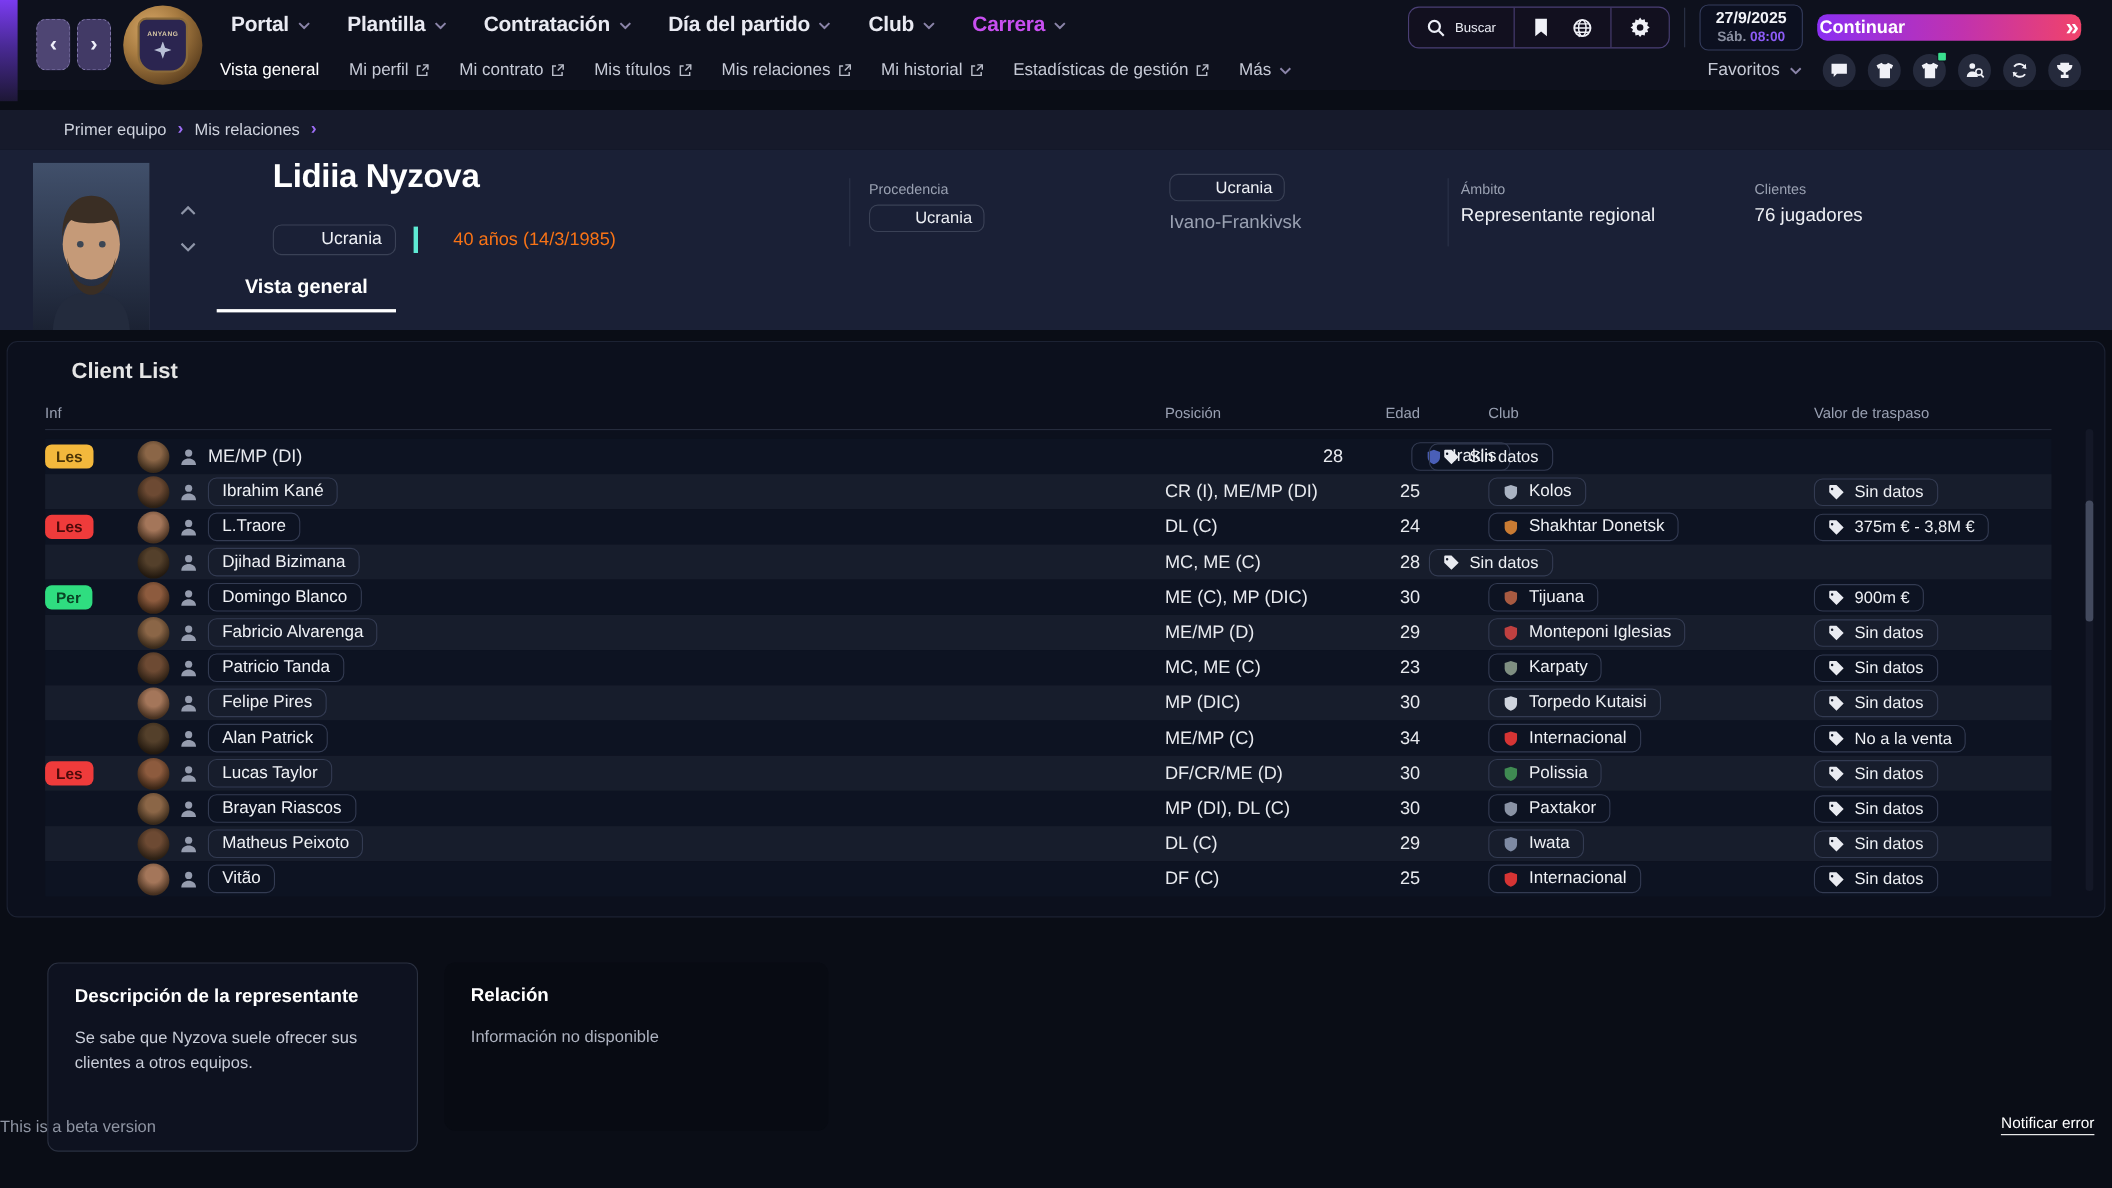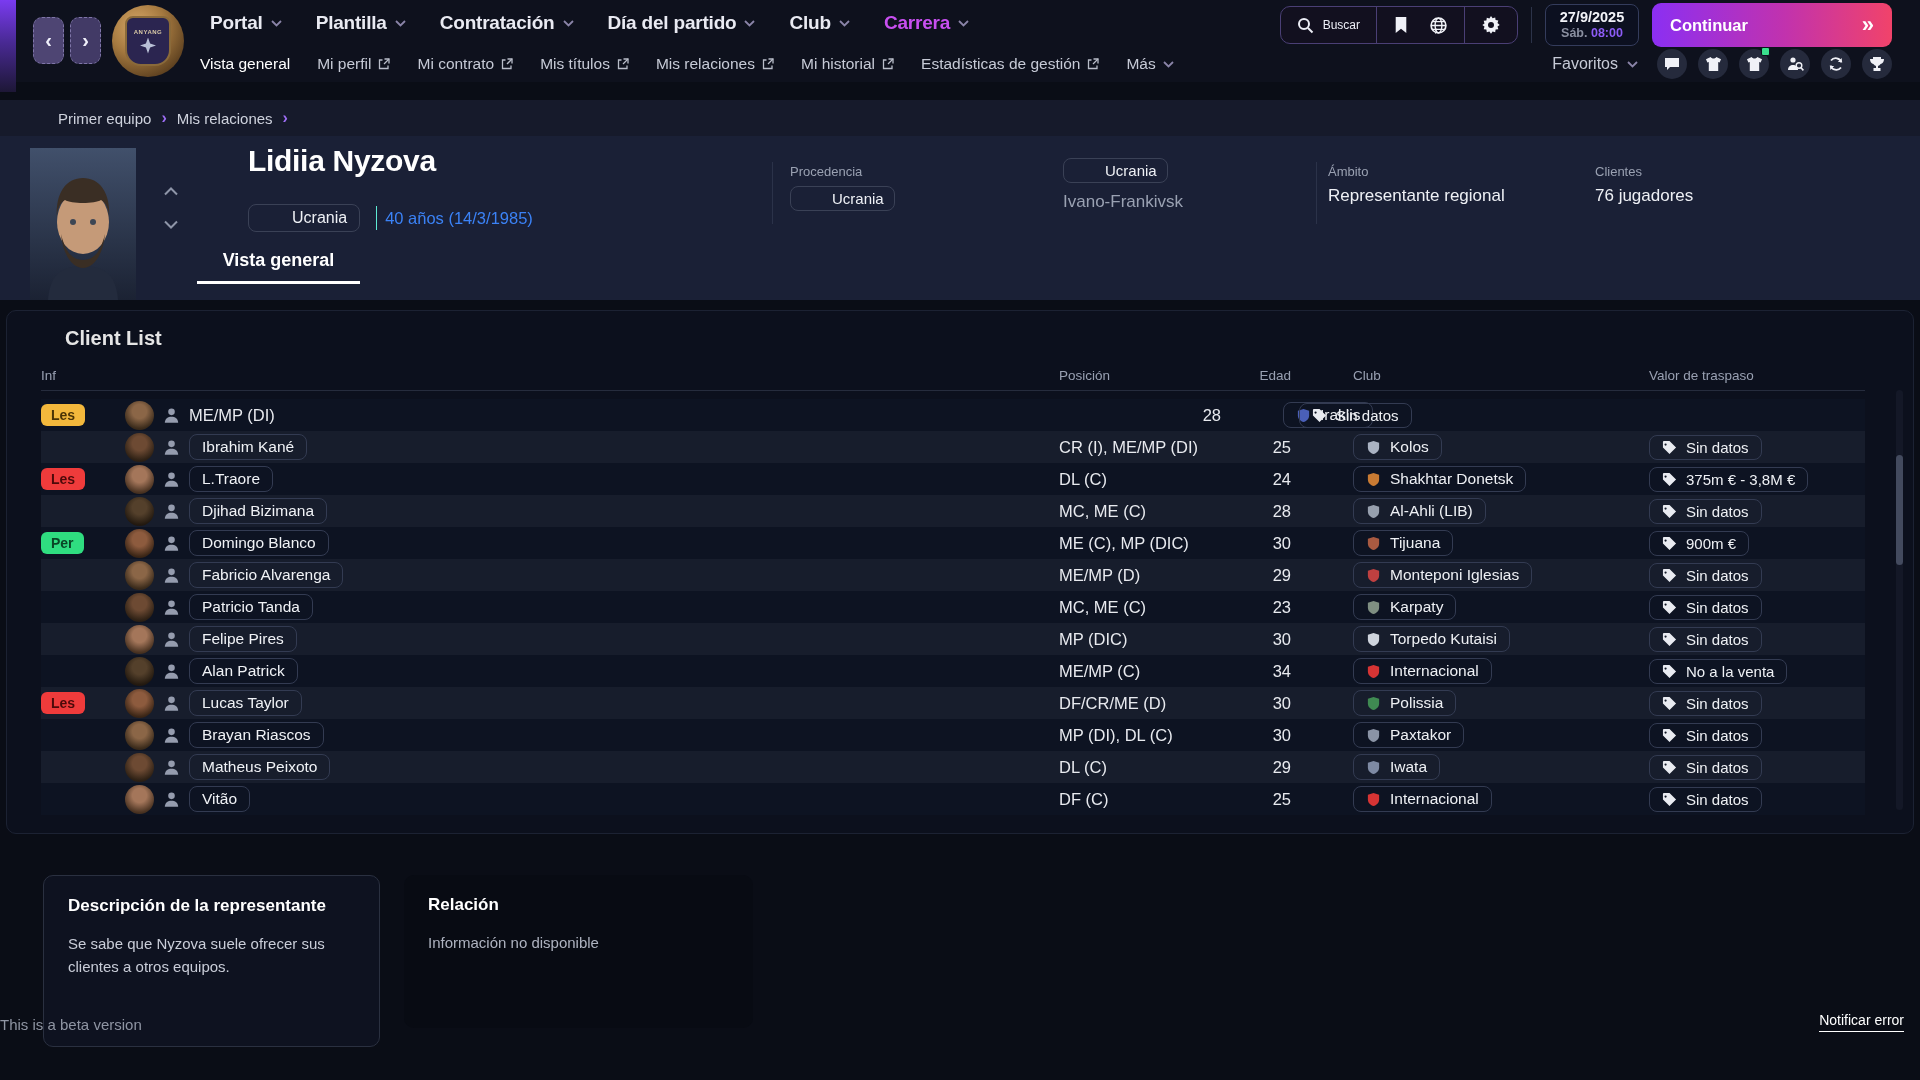--- a/index.html
+++ b/index.html
@@ -36,23 +36,23 @@
   .seg { display:flex; align-items:center; gap:9px; padding:0 16px; border-left:1px solid #4a3f75; cursor:pointer; }
   .seg:first-child { border-left:none; }
   .seg .slabel { font-size:12px; color:#eceef6; }
   .icn { display:block; }
   .vsep { width:1px; height:36px; background:#2c3349; }
   .datebox { width:94px; height:42px; border:1px solid #343c5c; border-radius:8px; background:#0c1020;
     display:flex; flex-direction:column; align-items:center; justify-content:center; line-height:1.15; }
   .datebox .d1 { font-size:14.5px; font-weight:bold; color:#f2f3f8; }
   .datebox .d2 { font-size:12.5px; font-weight:bold; color:#8a8fa0; }
   .datebox .time { color:#8d5cf6; }
-  .continue { position:relative; width:240px; height:44px; border:none; border-radius:9px; cursor:pointer;
+  .continue { position:relative; width:240px; height:24px; border:none; border-radius:9px; cursor:pointer;
     background:linear-gradient(90deg,#8b2ff2 0%,#c132ae 55%,#f1436a 100%);
-    display:flex; align-items:center; padding:0 18px; }
+    display:flex; align-items:center; padding:0 2px; }
   .continue .clabel { font-size:16.5px; font-weight:bold; color:#fff; }
   .continue .dbl { margin-left:auto; font-size:22px; font-weight:bold; color:#fff; line-height:1; }
 
   .subnav { position:absolute; left:200px; top:46px; height:36px; display:flex; align-items:center; gap:27px; list-style:none; }
   .subnav li { display:flex; align-items:center; gap:7px; cursor:pointer; }
   .subnav .lbl { font-size:15.5px; color:#c6cad6; }
   .subnav li.active .lbl { color:#ffffff; }
   .ext path { stroke:#b9bdc9; stroke-width:1.3; fill:none; }
   .right2 { position:absolute; right:28px; top:46px; height:36px; display:flex; align-items:center; gap:11px; }
   .fav { display:flex; align-items:center; gap:9px; margin-right:8px; cursor:pointer; }
@@ -74,21 +74,21 @@
   .agent .stack { position:absolute; left:164px; top:48px; display:flex; flex-direction:column; gap:18px; }
   .stack .sbtn { background:none; border:none; cursor:pointer; padding:0; }
   .stack .sbtn path { stroke:#8e95a8; stroke-width:2; fill:none; }
   .agent-name { position:absolute; left:248px; top:8px; font-size:30px; font-weight:bold; color:#ffffff; letter-spacing:-.3px; }
   .agent-meta { position:absolute; left:248px; top:68px; display:flex; align-items:center; gap:16px; }
   .flagchip { display:flex; align-items:center; gap:9px; border:1px solid #3a4156; border-radius:8px; padding:4px 12px; cursor:pointer; }
   .flag { width:22px; height:14px; border-radius:2px; overflow:hidden; display:block; }
   .flag .t { height:50%; background:#4a7fd4; }
   .flag .b { height:50%; background:#f0cf45; }
   .flagchip .lbl { font-size:16px; color:#eef0f5; }
-  .agemeta { font-size:16.5px; color:#3b82f6; border-left:1px solid #5eead4; padding-left:8px; height:24px; display:flex; align-items:center; }
+  .agemeta { font-size:16.5px; color:#f97316; border-left:4px solid #5eead4; padding-left:32px; height:24px; display:flex; align-items:center; }
   .hcol-label { position:absolute; font-size:13px; color:#9aa1b2; }
   .hcol-value { position:absolute; font-size:17px; color:#eef0f5; }
   .hdiv { position:absolute; width:1px; height:62px; top:26px; background:#2b3249; }
   .tab { position:absolute; left:197px; top:104px; width:163px; height:44px; display:flex; align-items:center; justify-content:center;
     border-bottom:3px solid #ffffff; cursor:pointer; }
   .tab .lbl { font-size:18px; font-weight:bold; color:#ffffff; }
 
   
   .panel { position:absolute; left:6px; top:310px; width:1908px; height:524px; background:#0c101d;
     border:1px solid #1c2233; border-radius:10px; }
@@ -512,28 +512,20 @@
       <svg width="17" height="17" viewBox="0 0 14 14">
               <circle cx="7" cy="4" r="2.7" fill="#959cae"></circle>
               <path d="M1.5 13c0-3.4 2.6-5 5.5-5s5.5 1.6 5.5 5z" fill="#959cae"></path>
             </svg>
     </div>
     <div class="cell c-name"><span class="chip namechip">
               <span class="nm">Djihad Bizimana</span>
             </span></div>
     <div class="cell c-pos">MC, ME (C)</div>
     <div class="cell c-age">28</div>
-    <div class="cell c-club">
-      <span class="chip clubchip">
-        <svg class="shield" width="15" height="15" viewBox="0 0 16 16" style="color: rgb(151, 160, 174);">
-                <path d="M8 1l6 2v5c0 4-3 6-6 7-3-1-6-3-6-7V3z" fill="currentColor"></path>
-              </svg>
-        <span class="cl">Al-Ahli (LIB)</span>
-      </span>
-    </div>
     <div class="cell c-val">
       <span class="chip valchip">
         <svg width="15" height="15" viewBox="0 0 16 16">
                 <path fill-rule="evenodd" d="M1 8V2a1 1 0 0 1 1-1h6l7 7-7 7zM5 4.8a1.2 1.2 0 1 1-2.4 0 1.2 1.2 0 0 1 2.4 0z" fill="#e9ebf1"></path>
               </svg>
         <span class="vl">Sin datos</span>
       </span>
     </div>
   </div>
         <div class="trow grid">

